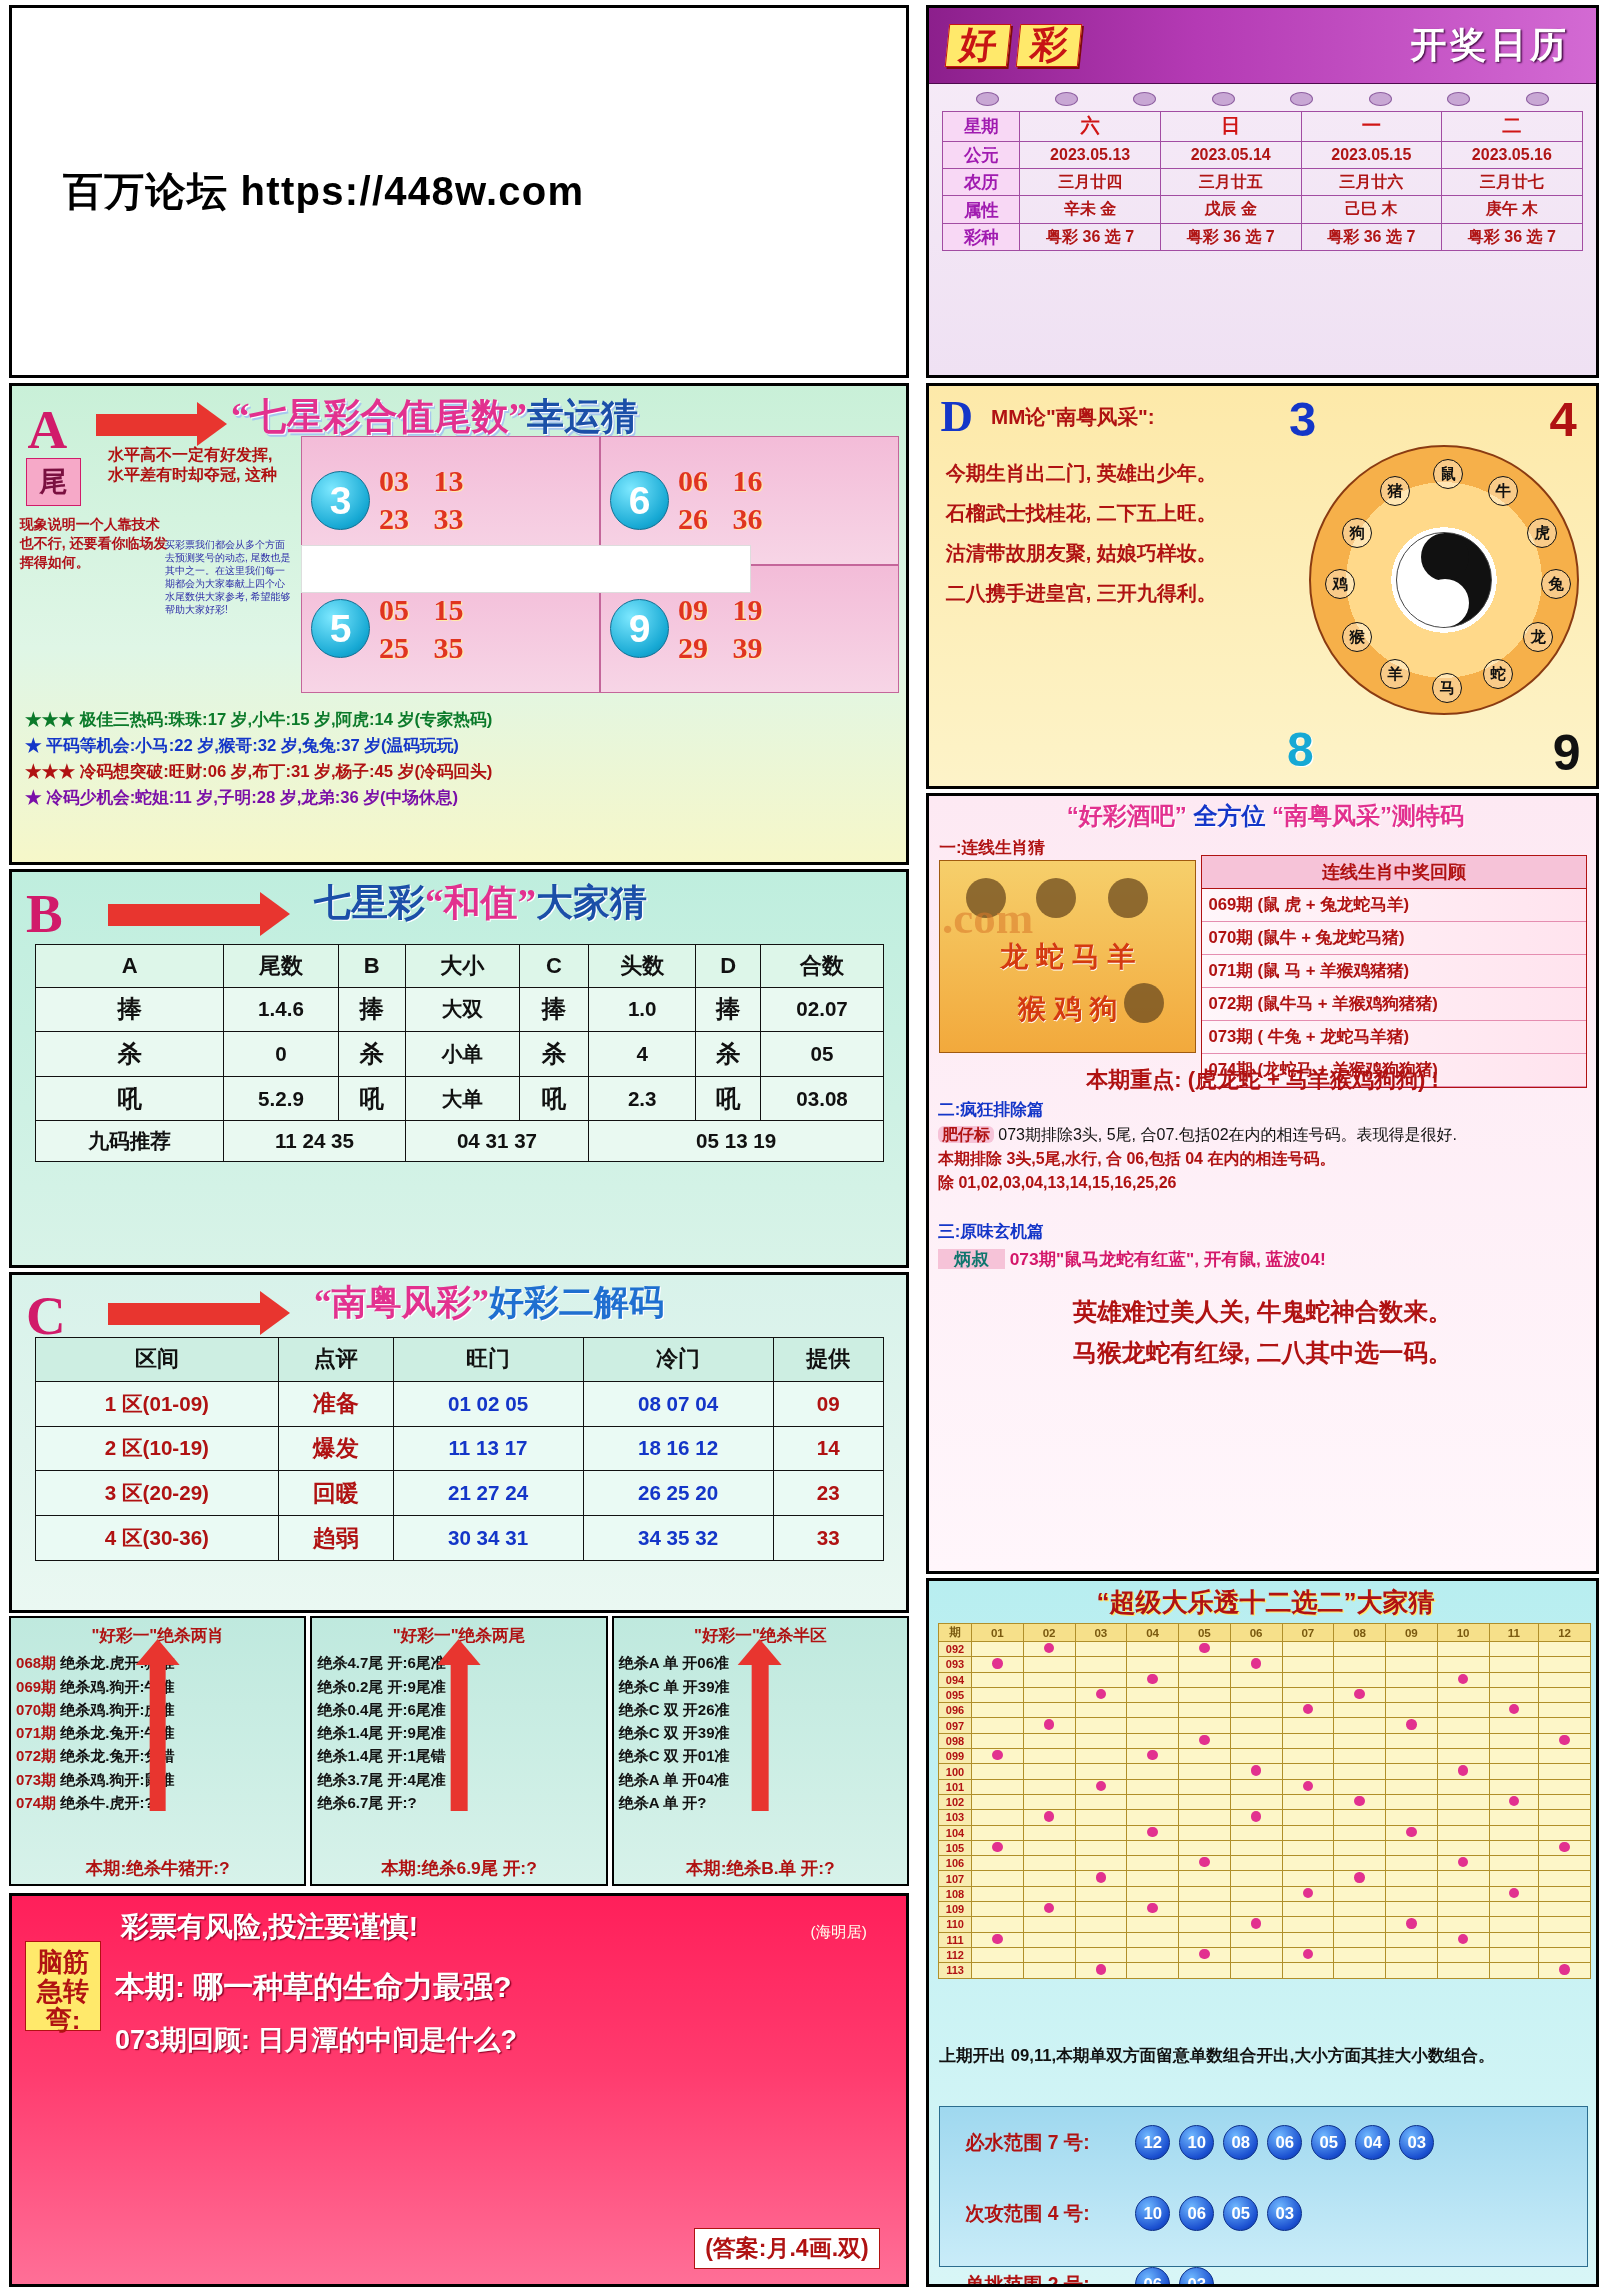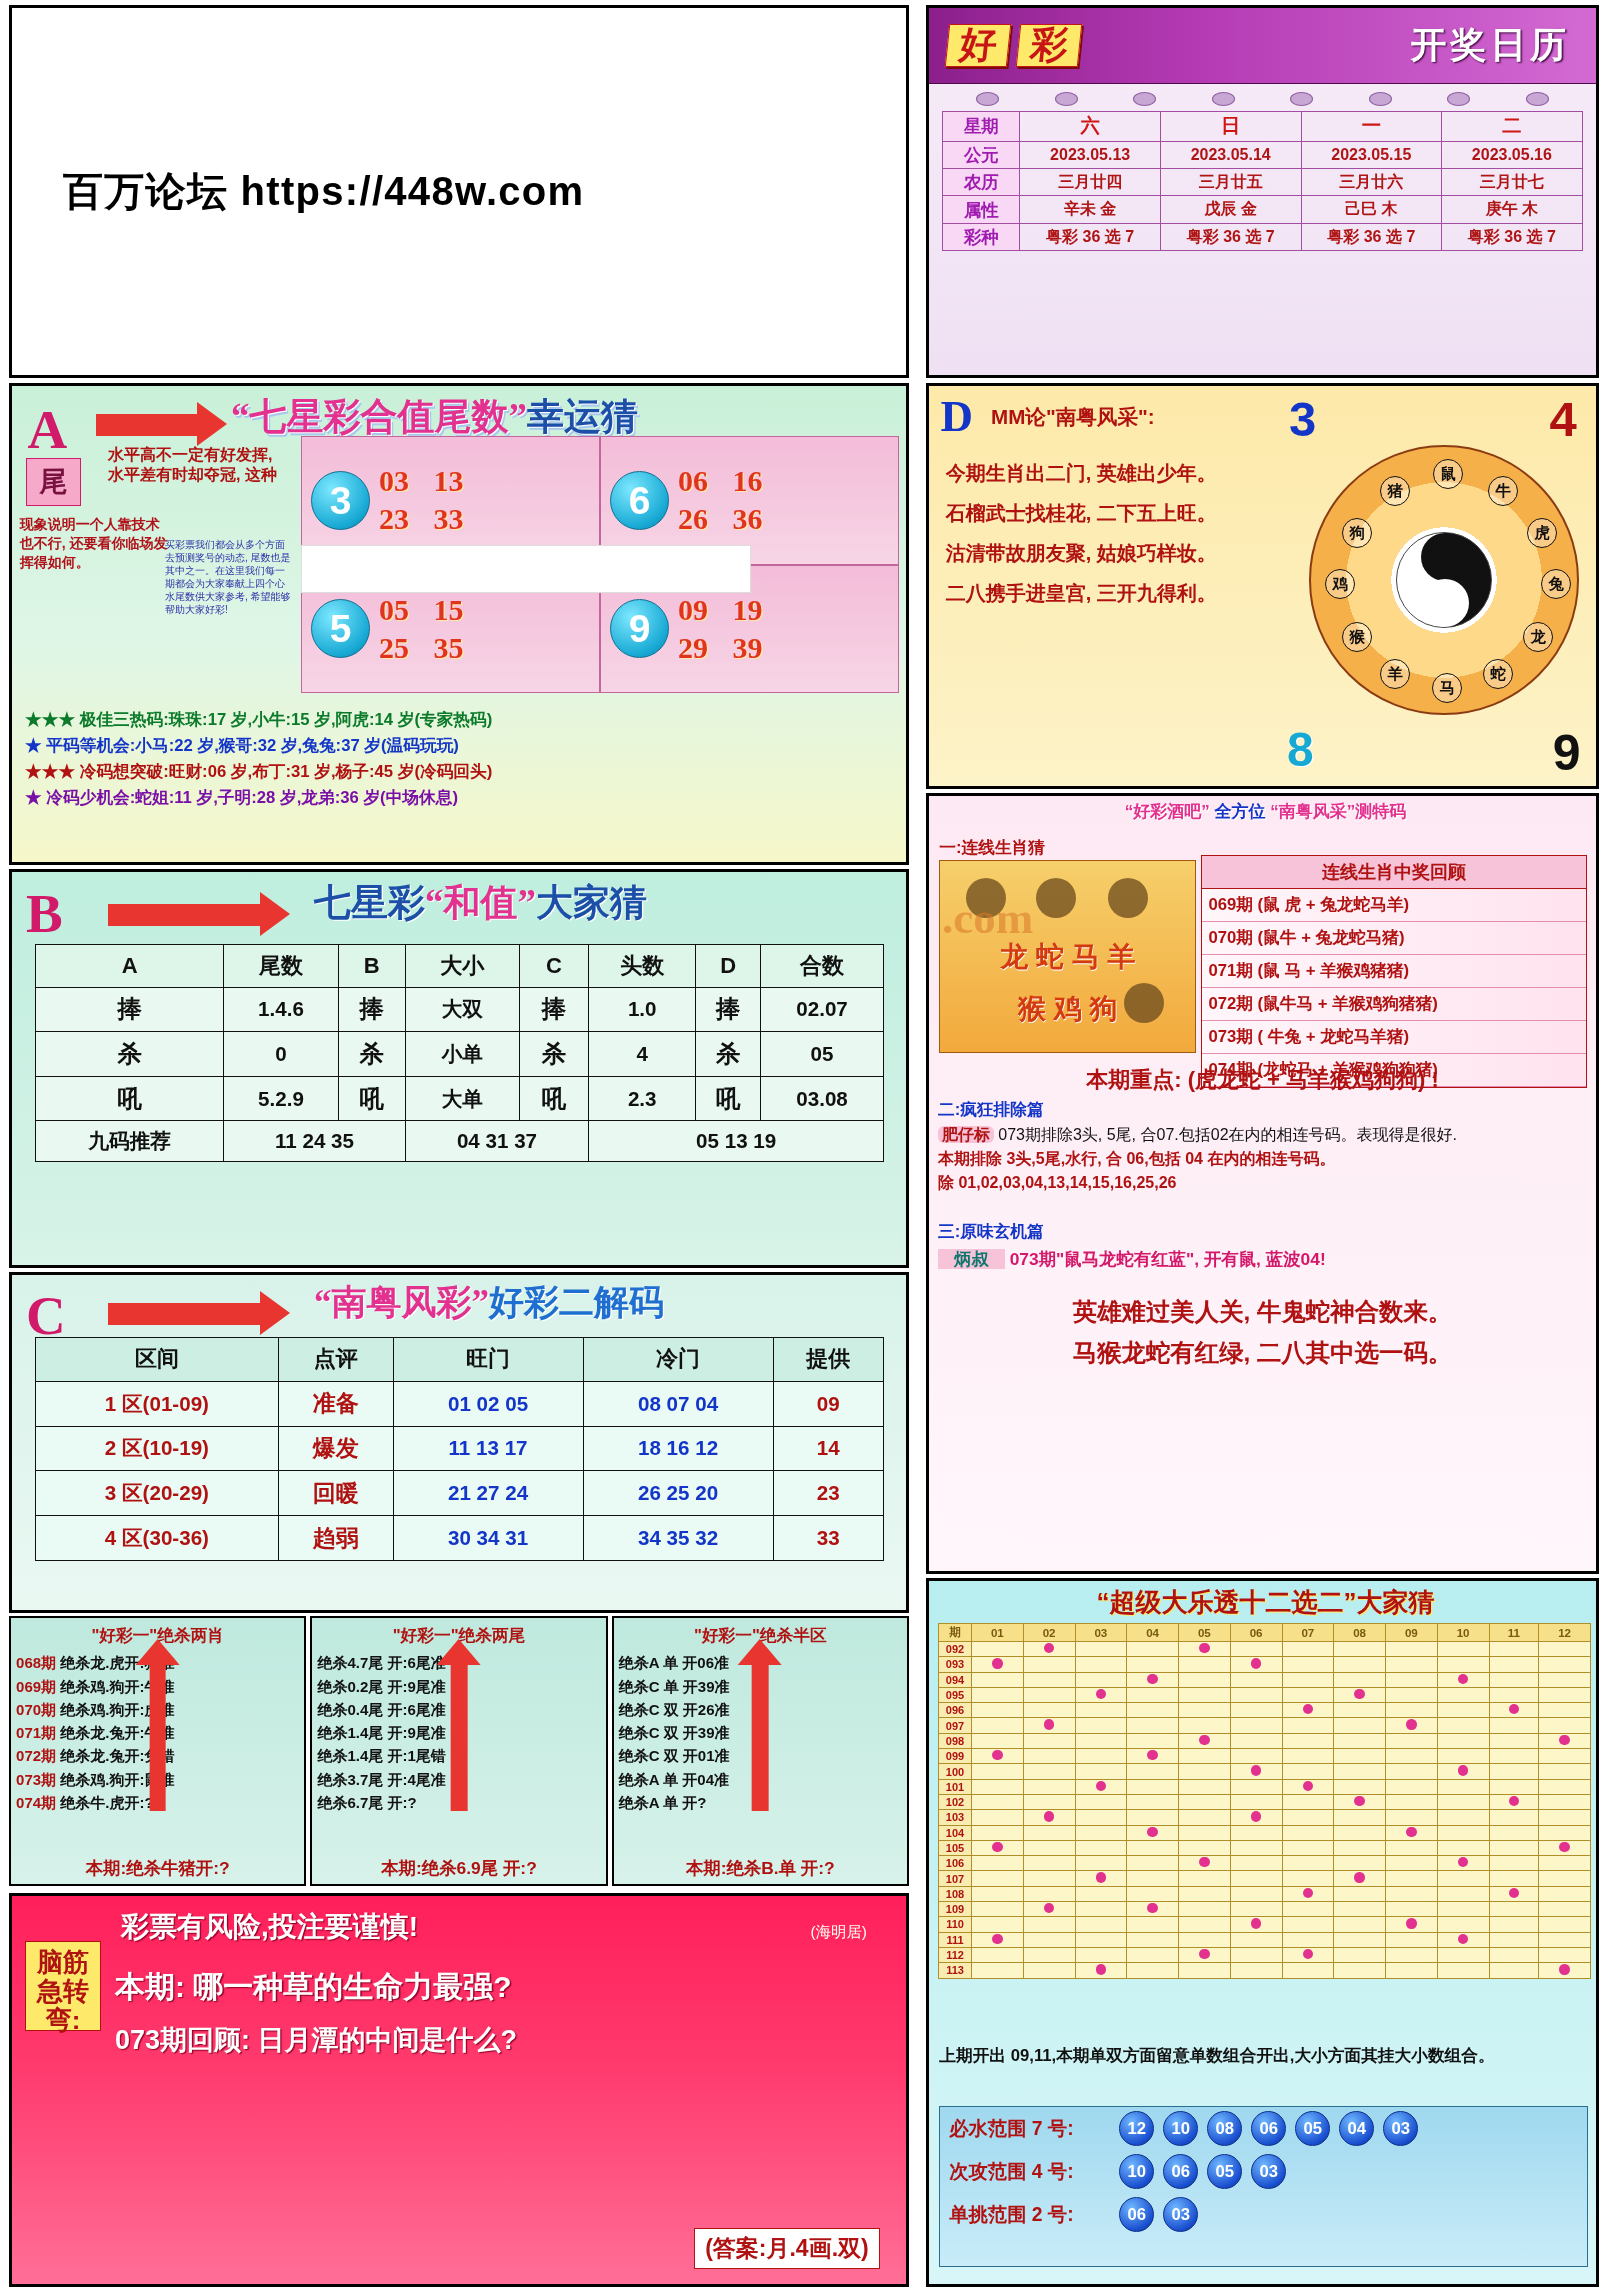--- a/index.html
+++ b/index.html
@@ -320,21 +320,21 @@
   }
 
   
   #secE {
     left:926px; top:793px; width:673px; height:781px;
     background:linear-gradient(180deg,#fde9f3,#fff6fb);
     border:3.2px solid #000; overflow:hidden;
   }
   #eTitle {
     position:absolute; left:6.4px; top:3.9px; width:660px; text-align:center;
-    font-size:17px; font-weight:bold; color:#1436c8;
+    font-size:24px; font-weight:bold; color:#1436c8;
     text-shadow:1.3px 1.3px 0 #fff;
   }
   #eTitle .pink { color:#e2318f; }
   #eSub {
     position:absolute; left:10.3px; top:40px; font-size:16.7px; font-weight:bold;
     color:#b01212;
   }
   #eDotBox {
     position:absolute; left:10.3px; top:64px; width:257px; height:193px;
     background:linear-gradient(180deg,#f6cf6b,#f2a93c);
@@ -422,21 +422,21 @@
   #fNote {
     position:absolute; left:10.3px; top:463px; width:649px; font-size:16.7px;
     color:#111; font-weight:bold; line-height:1.4;
   }
   #fBallBox {
     position:absolute; left:10.3px; top:525px; width:649px; height:161px;
     background:linear-gradient(180deg,#9fd8ef,#c9ecf8);
     border:1.9px solid #2b6d8f;
   }
   .fBallRow {
-    display:flex; align-items:center; gap:9px; padding:4px 9px;
+    display:flex; align-items:center; gap:9px; padding:18px 9px;margin-left:16px;
   }
   .fBallRow .lab {
     font-size:19.3px; font-weight:bold; color:#b01212; white-space:nowrap;
     width:161px;
   }
   .fBall {
     width:35px; height:35px; border-radius:50%;
     background:radial-gradient(circle at 35% 30%, #6fb8ff, #1a4fd0 70%, #0b2f8a);
     color:#fff; font-size:16.7px; font-weight:bold; text-align:center;
     line-height:33px; border:1.3px solid #0b2f8a;

